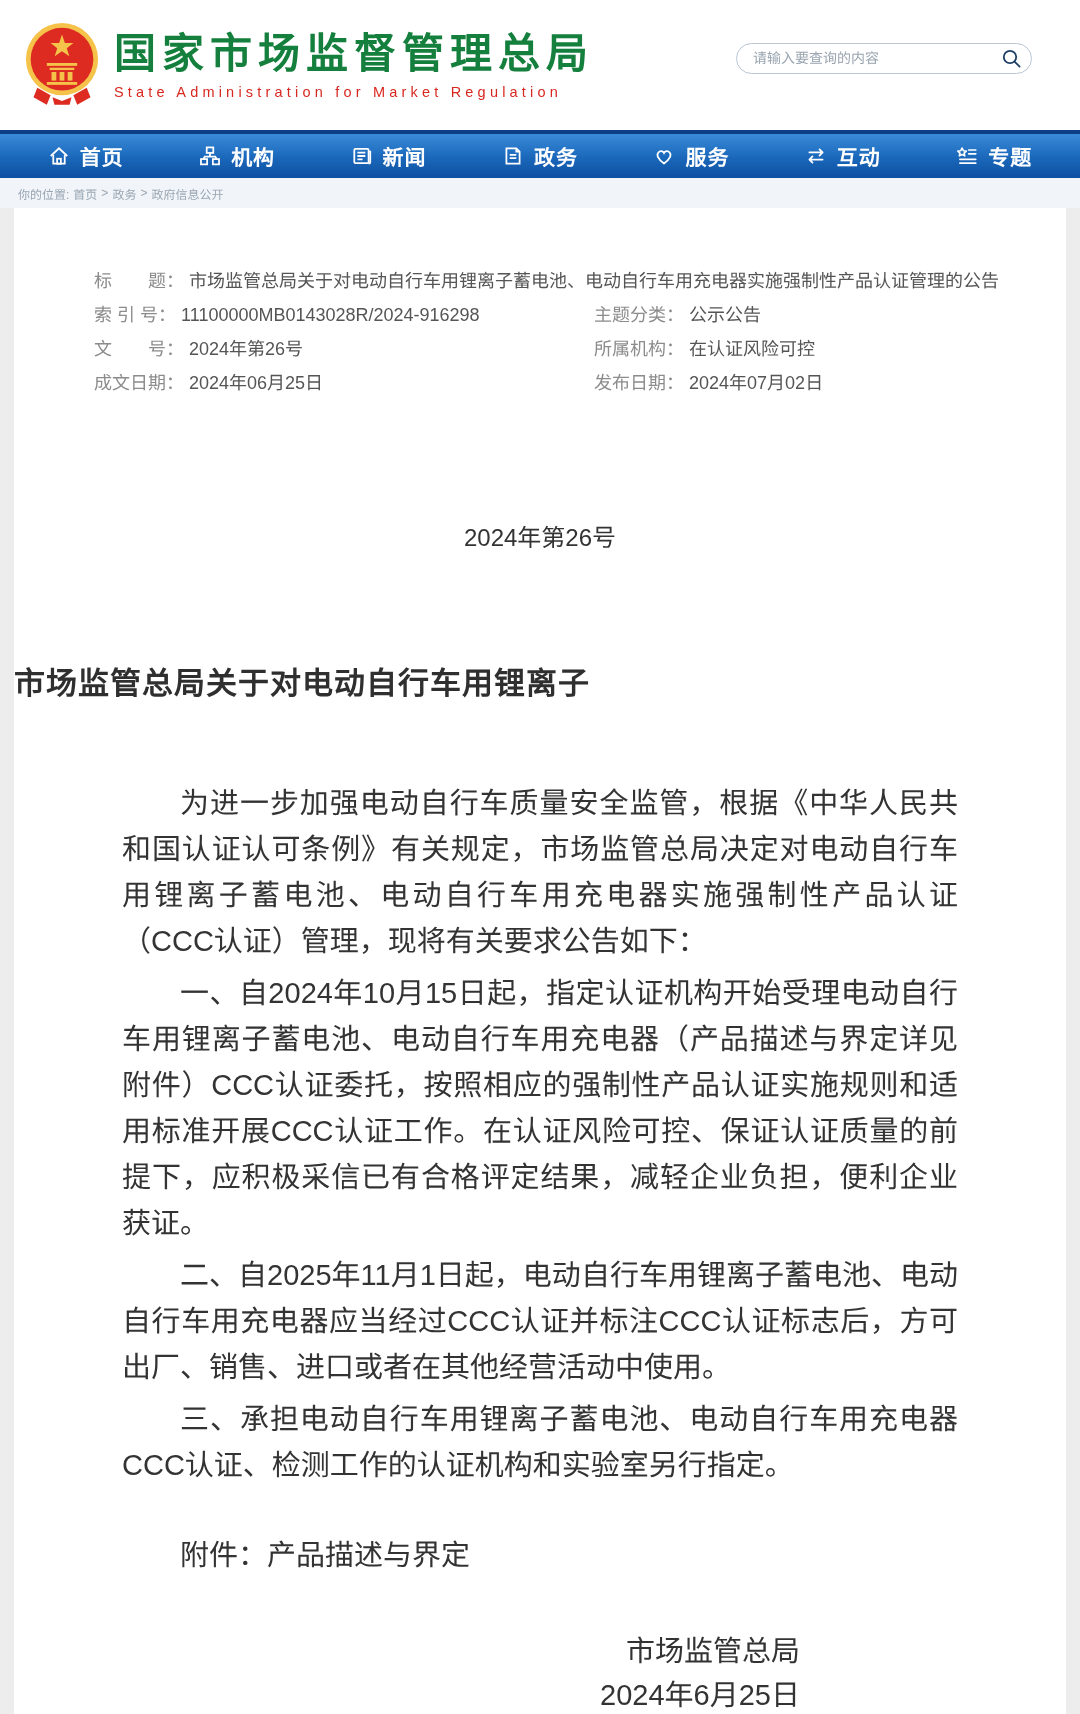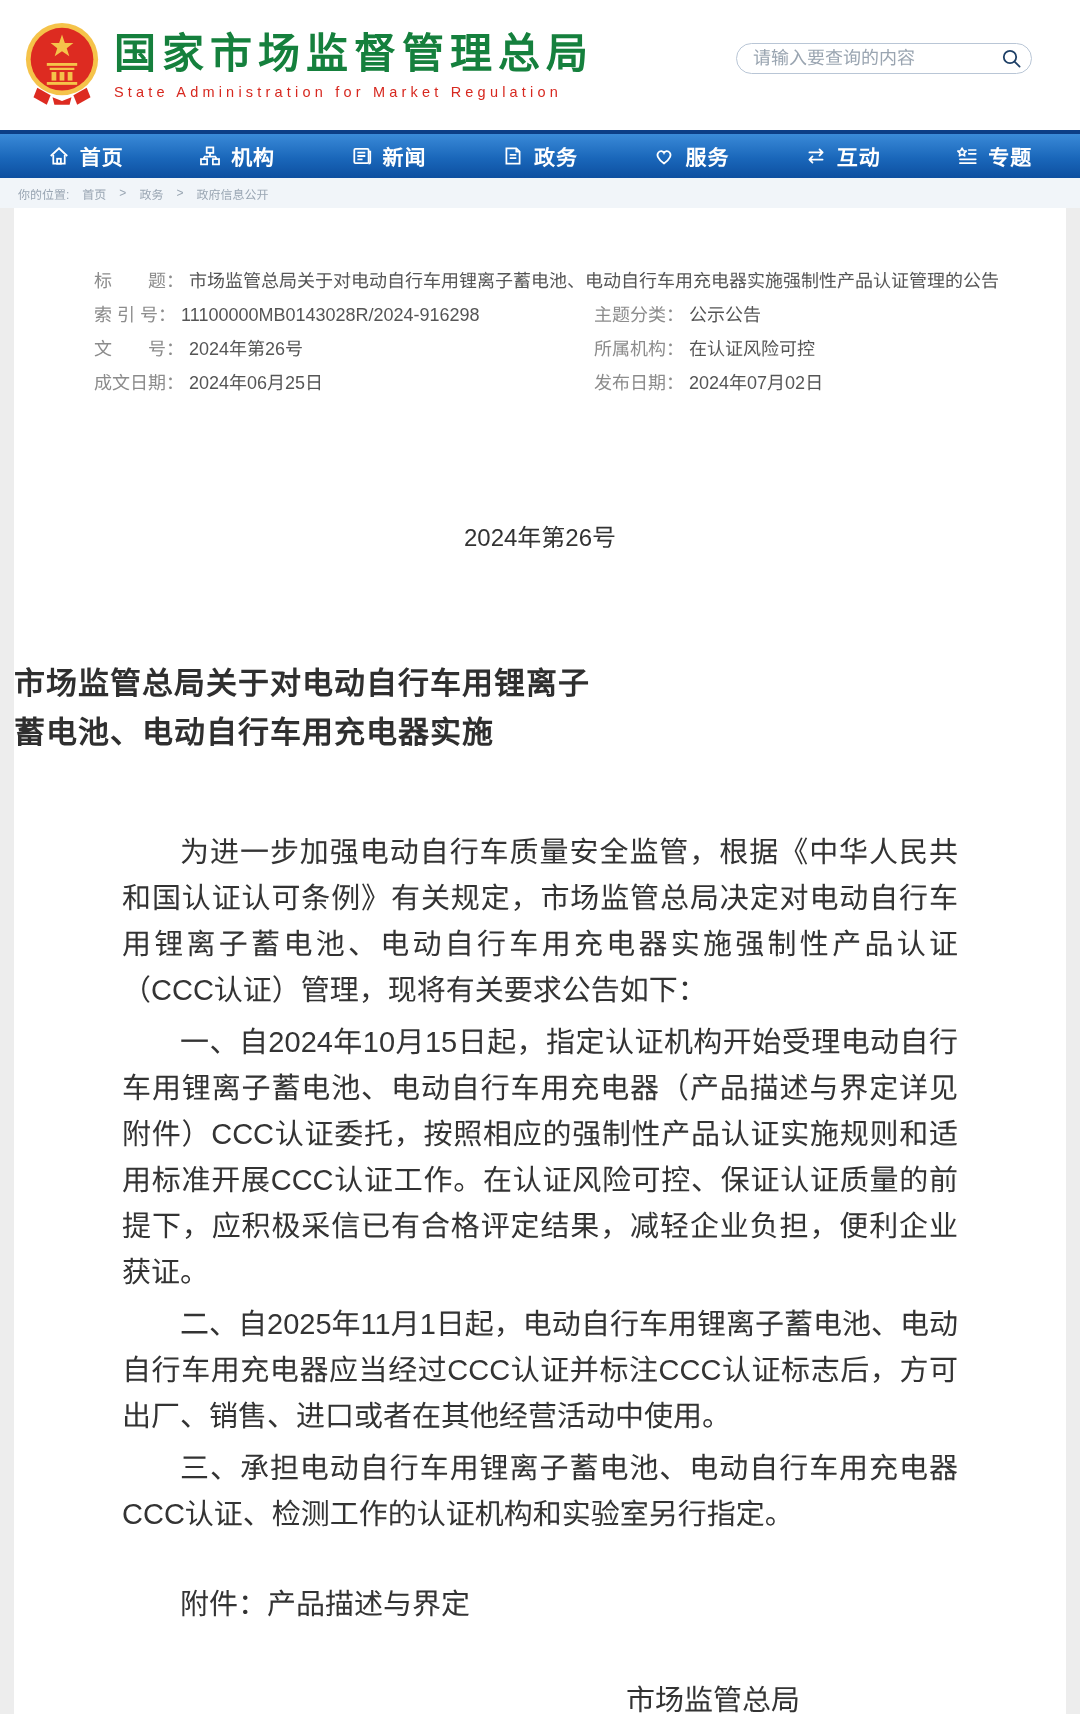--- a/index.html
+++ b/index.html
@@ -20,42 +20,42 @@
     color:#15803d; font-size:42px; font-weight:bold; letter-spacing:6px; line-height:1.15;
   }
   .brand-en{
     color:#d7281f; font-size:14.5px; letter-spacing:4.2px; margin-top:5px; white-space:nowrap;
   }
   .search{
     position:relative; width:296px; height:31px; margin-top:-14px;
   }
   .search input{
     width:100%; height:100%; border:1.5px solid #b9c6d6; border-radius:16px;
-    padding:0 38px 0 16px; font-size:18px; color:#333; outline:none; background:#fff;
+    padding:0 38px 0 16px; font-size:14px; color:#333; outline:none; background:#fff;
     font-family:inherit;
   }
   .search input::placeholder{ color:#9aa5b1; }
   .search-btn{
     position:absolute; right:10px; top:5px; width:21px; height:21px; cursor:pointer; display:block;
   }
   
   .main-nav{
     height:48px; border-top:4px solid #0c3e86;
     background:linear-gradient(180deg,#3a8ad8 0%,#1a67ba 55%,#0d4fa0 100%);
     display:flex; align-items:center; justify-content:space-around; padding:0 10px;
   }
   .nav-item{
     display:flex; align-items:center; gap:10px; color:#fff; text-decoration:none; cursor:pointer;
   }
   .nav-icon{ display:flex; align-items:center; }
   .nav-label{ font-size:21px; font-weight:700; letter-spacing:1px; }
   
   .breadcrumb{
     height:30px; background:#f1f5f9; display:flex; align-items:center;
-    font-size:12px; color:#9aa6b3; padding-left:18px; gap:13px;
+    font-size:12px; color:#9aa6b3; padding-left:18px; gap:4px;
   }
   .breadcrumb .crumb{ cursor:pointer; }
   
   .content{
     background:#ffffff; margin:0 14px; height:1506px; padding-top:56px; overflow:hidden;
   }
   .meta{ margin:0 46px 0 80px; font-size:18px; line-height:34px; }
   .meta-label{ color:#8c8c8c; white-space:pre; }
   .meta-value{ color:#555; }
   .meta-row.title-row{ white-space:nowrap; }
@@ -222,21 +222,20 @@
         <span class="meta-label">发布日期：</span>
         <span class="meta-value">2024年07月02日</span>
       </div>
     </div>
   </section>
 
   <div class="doc-number">2024年第26号</div>
 
   <h1 class="doc-title">
     <div>市场监管总局关于对电动自行车用锂离子</div>
-    <div>蓄电池、电动自行车用充电器实施</div>
   </h1>
 
   <div class="body">
     <p>为进一步加强电动自行车质量安全监管，根据《中华人民共和国认证认可条例》有关规定，市场监管总局决定对电动自行车用锂离子蓄电池、电动自行车用充电器实施强制性产品认证（CCC认证）管理，现将有关要求公告如下：</p>
     <p>一、自2024年10月15日起，指定认证机构开始受理电动自行车用锂离子蓄电池、电动自行车用充电器（产品描述与界定详见附件）CCC认证委托，按照相应的强制性产品认证实施规则和适用标准开展CCC认证工作。在认证风险可控、保证认证质量的前提下，应积极采信已有合格评定结果，减轻企业负担，便利企业获证。</p>
     <p>二、自2025年11月1日起，电动自行车用锂离子蓄电池、电动自行车用充电器应当经过CCC认证并标注CCC认证标志后，方可出厂、销售、进口或者在其他经营活动中使用。</p>
     <p>三、承担电动自行车用锂离子蓄电池、电动自行车用充电器CCC认证、检测工作的认证机构和实验室另行指定。</p>
     <p class="attachment">附件：产品描述与界定</p>
     <div class="signature">
       <div>市场监管总局</div>

